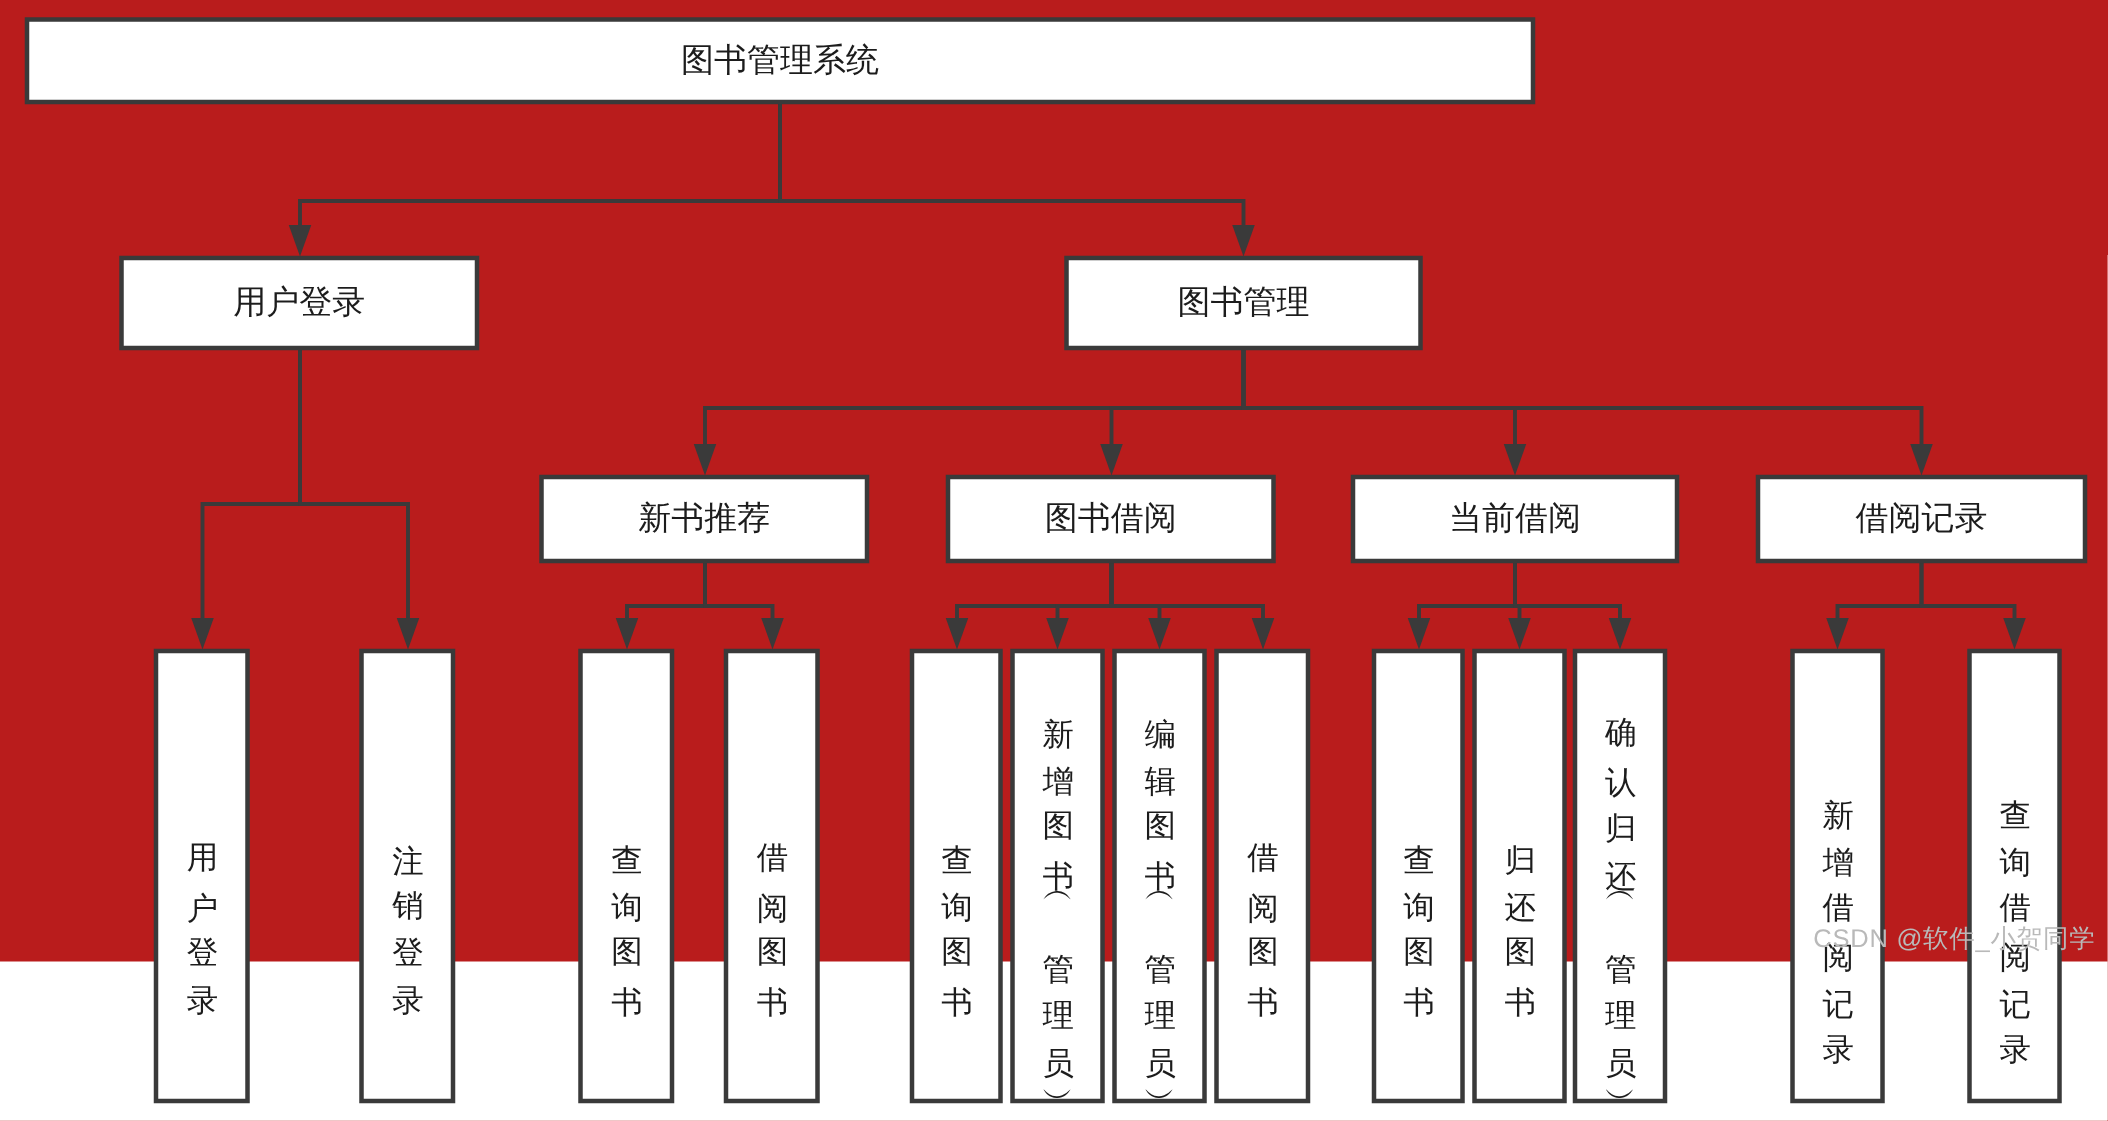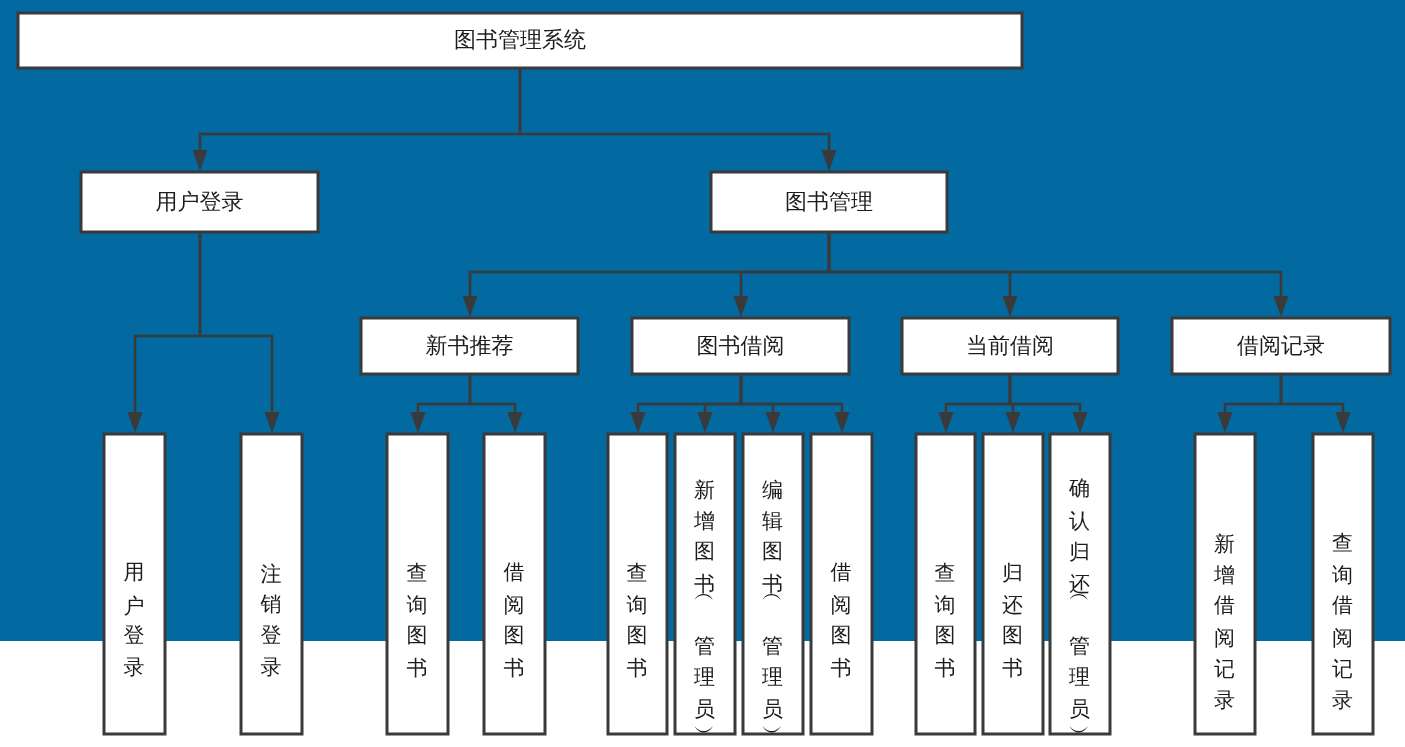--- a/index.html
+++ b/index.html
@@ -1,18 +1,18 @@
 <!DOCTYPE html>
 <html><head>
 <meta charset="utf-8">
 <style>
   html,body{margin:0;padding:0;background:#ffffff;}
   body{width:1405px;height:747px;overflow:hidden;
        font-family:"Liberation Sans","DejaVu Sans",sans-serif;}
-  #canvas{position:relative;width:1405px;height:641px;background:#0369a1;}
+  #canvas{position:relative;width:1405px;height:641px;background:#b91c1c;}
   svg.diagram{position:absolute;left:0;top:0;width:1405px;height:747px;}
   .node-rect{fill:#ffffff;stroke:#3a3a3a;stroke-width:3;}
   .edge{fill:none;stroke:#3a3a3a;stroke-width:2.6;}
   .arrow-head{fill:#3a3a3a;stroke:none;}
   .node-label-h{font-family:"Liberation Sans","DejaVu Sans",sans-serif;
       font-size:22px;fill:#1c1c1c;text-anchor:middle;dominant-baseline:middle;}
   .node-label-v{font-family:"Liberation Sans","DejaVu Sans",sans-serif;
       font-size:21px;fill:#1c1c1c;text-anchor:middle;
       writing-mode:tb;glyph-orientation-vertical:0;letter-spacing:1.5px;}
   .watermark{position:absolute;right:8px;bottom:4px;font-size:17px;
@@ -178,13 +178,14 @@
         <g>
           <rect class="node-rect" x="1195" y="434" width="60" height="300"></rect>
           <text class="node-label-v" x="1225" y="516" writing-mode="horizontal-tb"><tspan x="1225" dy="0">新</tspan><tspan x="1225" dy="30">增</tspan><tspan x="1225" dy="30">借</tspan><tspan x="1225" dy="30">阅</tspan><tspan x="1225" dy="30">记</tspan><tspan x="1225" dy="30">录</tspan></text>
         </g>
         <g>
           <rect class="node-rect" x="1313" y="434" width="60" height="300"></rect>
           <text class="node-label-v" x="1343" y="516" writing-mode="horizontal-tb"><tspan x="1343" dy="0">查</tspan><tspan x="1343" dy="30">询</tspan><tspan x="1343" dy="30">借</tspan><tspan x="1343" dy="30">阅</tspan><tspan x="1343" dy="30">记</tspan><tspan x="1343" dy="30">录</tspan></text>
         </g>
       </g>
   </svg>
+  <div class="watermark">CSDN @软件_小贺同学</div>
 </div>
 
 </body></html>

